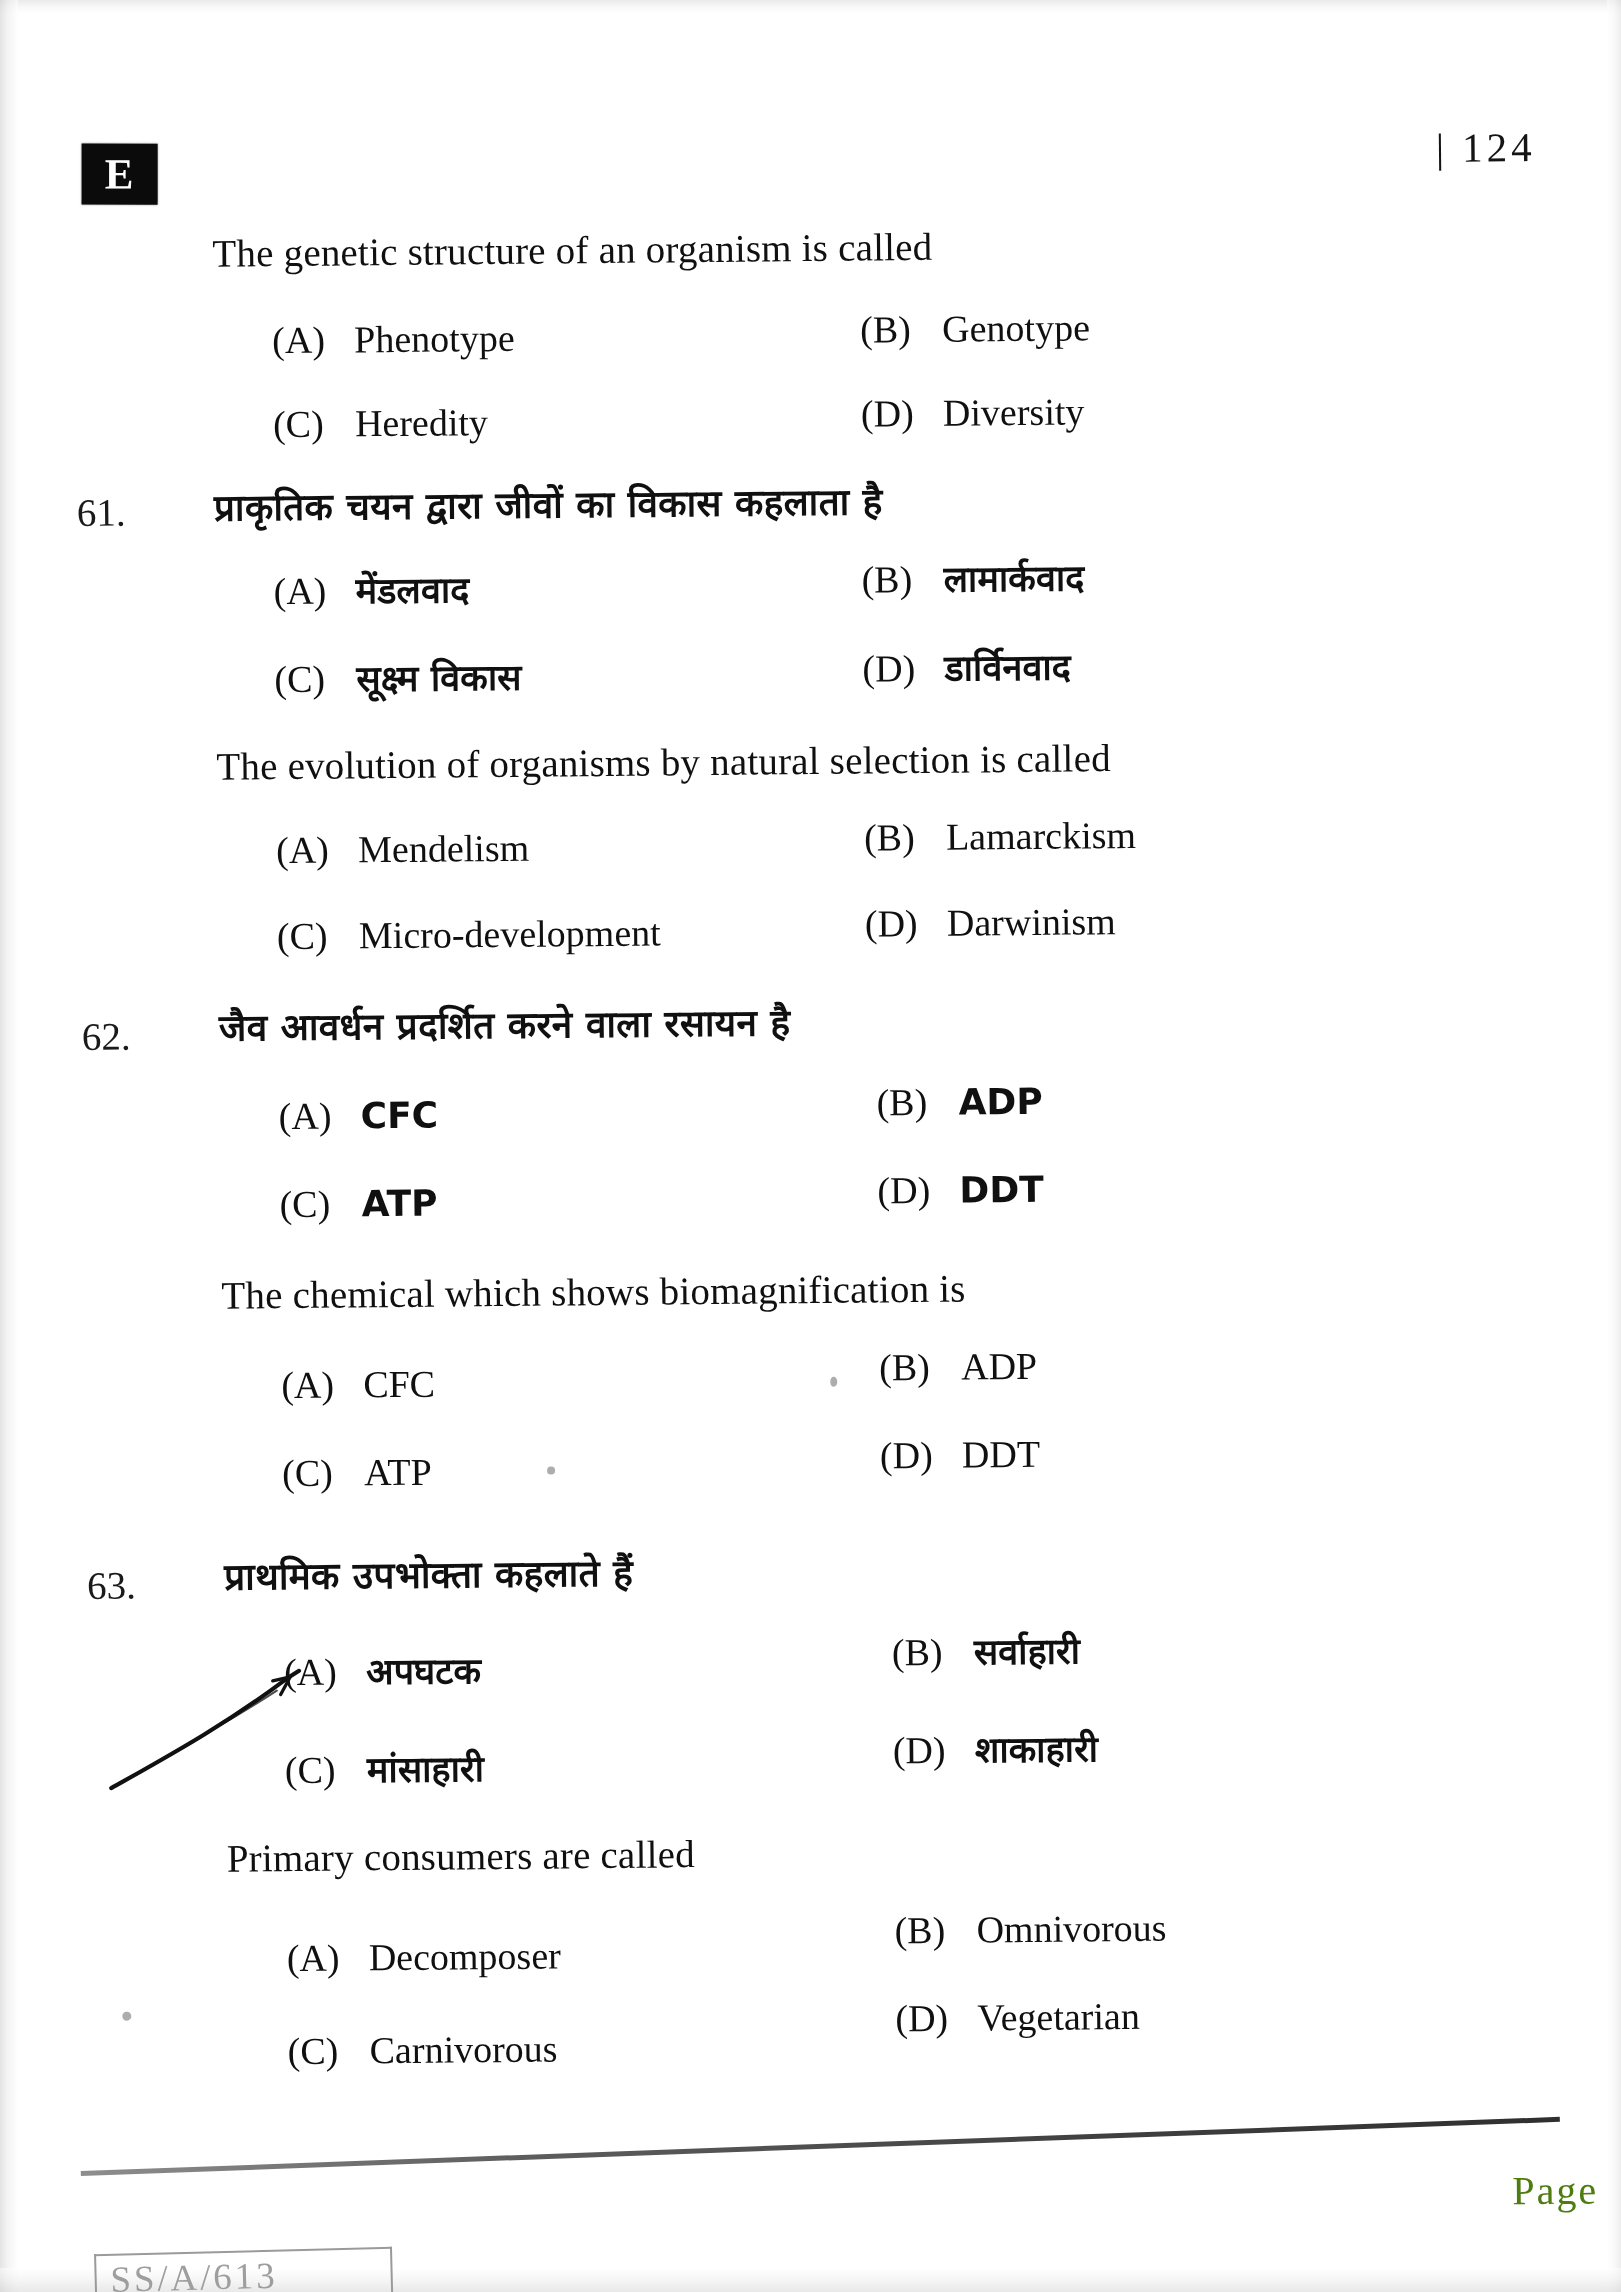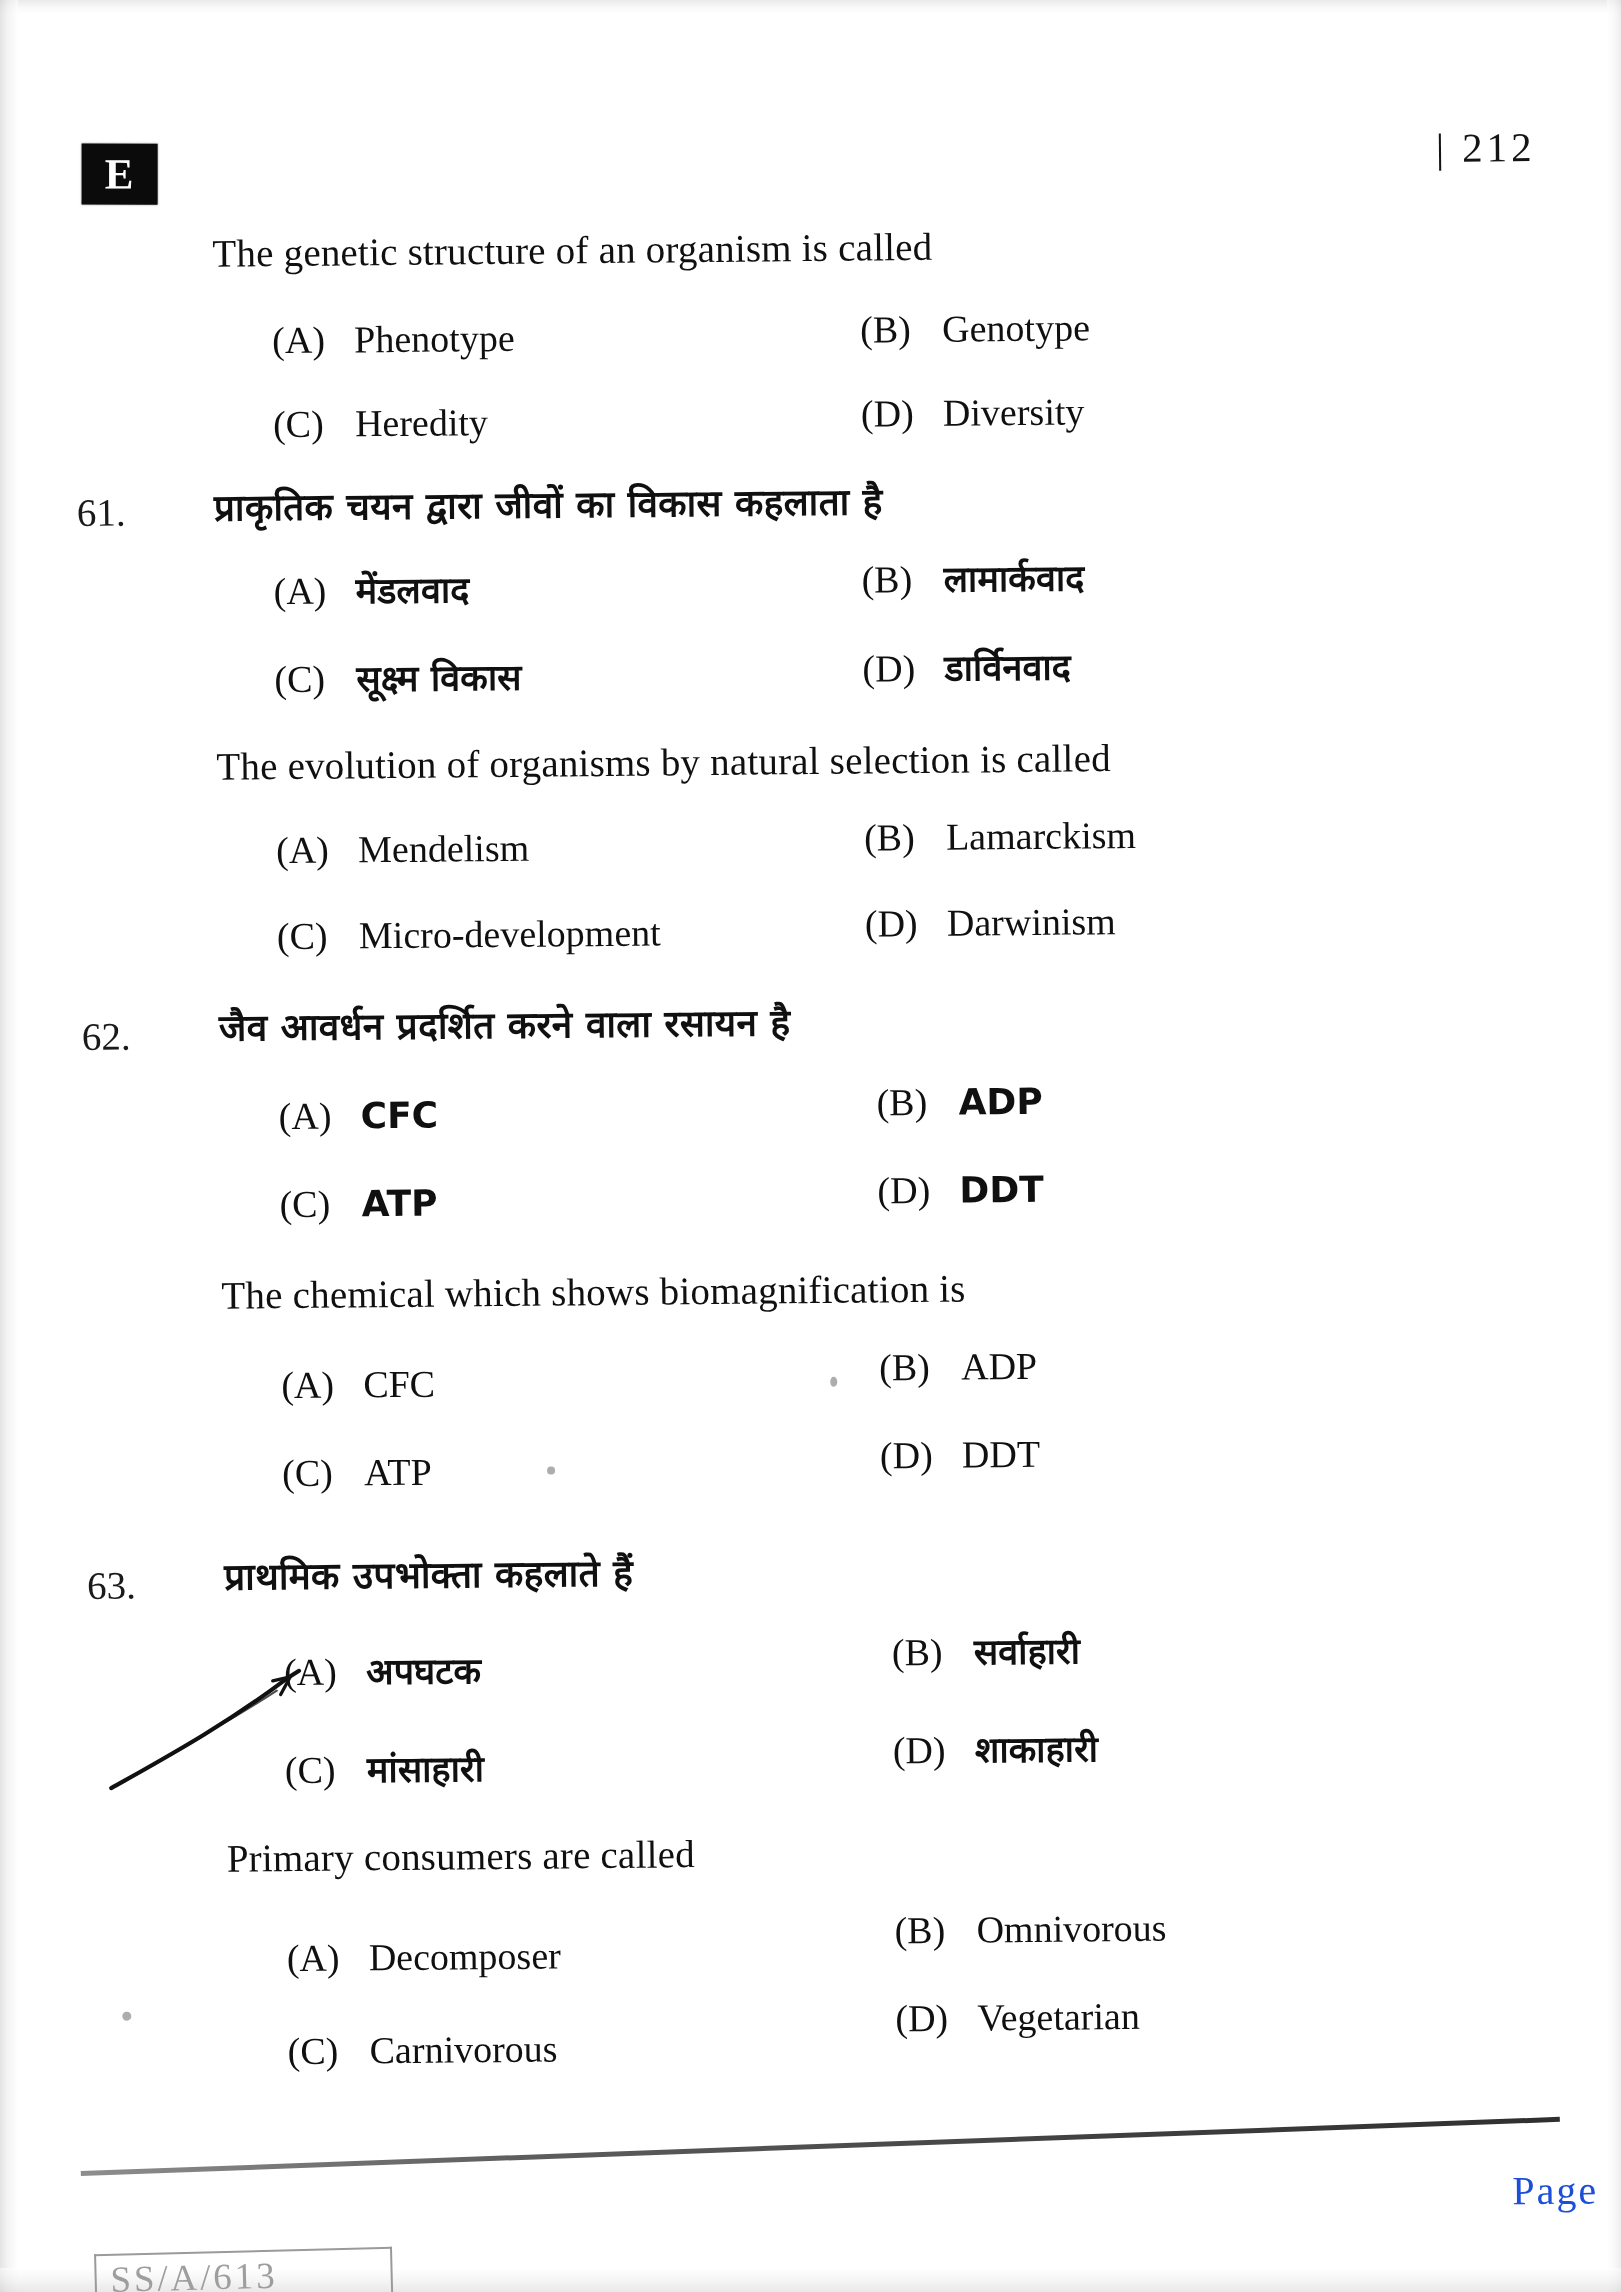--- a/index.html
+++ b/index.html
@@ -140,21 +140,21 @@
     background: linear-gradient(to right, #8e8e8e 0%, #5d5d5d 30%, #3f3f3f 70%, #2f2f2f 100%);
     transform: rotate(-1.55deg);
     transform-origin: left center;
   }
 
   .page-label {
     position: absolute;
     right: 33px;
     top: 2174px;
     font-size: 40px;
-    color: #1d4ed8;
+    color: #4d7c0f;
     letter-spacing: 2px;
     font-family: "Liberation Serif", "DejaVu Serif", serif;
     white-space: nowrap;
   }
 
   .code-box {
     position: absolute;
     left: 84px;
     top: 2245px;
     width: 294px;
@@ -186,21 +186,21 @@
 <div id="page">
 
   <div class="scan-edge-top"></div>
   <div class="scan-edge-left"></div>
   <div class="scan-edge-right"></div>
   <div class="scan-edge-bottom"></div>
 
   <div id="content">
 
     <div class="badge-e">E</div>
-    <div class="page-code">| 212</div>
+    <div class="page-code">| 124</div>
 
     <div class="qblock" style="left:221px; top:225px; width:1274px;">
       <div class="stem en" style="top:0px;">The genetic structure of an organism is called</div>
 
       <div class="opt en" style="left:59px; top:88px;">
         <span class="lbl">(A)</span><span class="txt">Phenotype</span>
       </div>
       <div class="opt en" style="left:647px; top:83px;">
         <span class="lbl">(B)</span><span class="txt">Genotype</span>
       </div>

